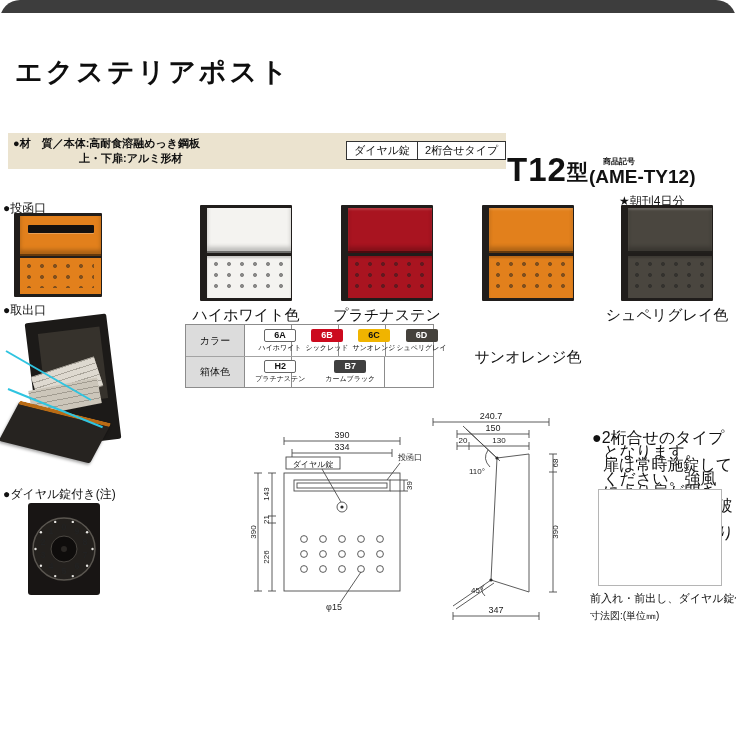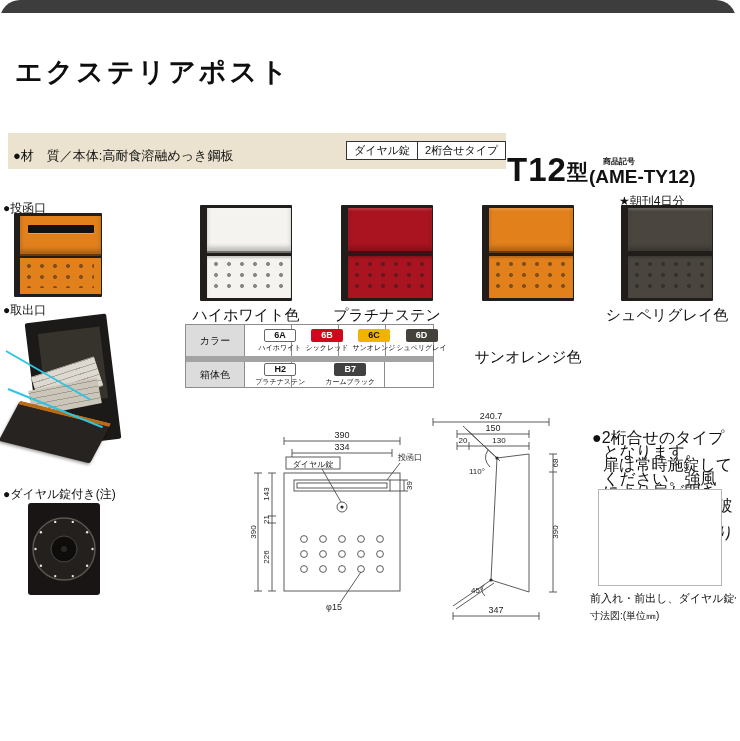--- a/index.html
+++ b/index.html
@@ -2,21 +2,21 @@
 <html><head>
 <meta charset="utf-8">
 <style>
   *{margin:0;padding:0;box-sizing:border-box;}
   html,body{background:#fff;}
   body{font-family:"Liberation Sans","DejaVu Sans",sans-serif;color:#111;}
   .page{position:relative;width:736px;height:741px;background:#fff;overflow:hidden;border-radius:20px;}
   .topbar{position:absolute;left:0;top:0;width:740px;height:13px;background:#3d3d3d;}
   .title{position:absolute;left:15px;top:54px;font-size:27px;font-weight:bold;letter-spacing:3px;color:#0e0e0e;}
   .spec-band{position:absolute;left:8px;top:133px;width:498px;height:36px;background:#ebe3cf;}
-  .material{position:absolute;left:5px;top:15px;font-size:13px;line-height:15px;white-space:nowrap;}
+  .material{position:absolute;left:5px;top:3px;font-size:11px;line-height:15px;white-space:nowrap;font-weight:bold;}
   .material .l2{padding-left:66px;}
   .badges{position:absolute;left:338px;top:8px;display:flex;}
   .badge{height:19px;line-height:17px;border:1px solid #333;background:#fff;font-size:11px;padding:0 7px;white-space:nowrap;}
   .badge + .badge{margin-left:-1px;}
   .model-block{position:absolute;left:507px;top:129px;display:flex;align-items:flex-end;white-space:nowrap;}
   .model-big{font-size:33px;font-weight:bold;letter-spacing:1px;line-height:34px;}
   .model-suffix{font-size:21px;font-weight:bold;line-height:30px;}
   .code-stack{display:flex;flex-direction:column;align-items:flex-start;margin-left:1px;margin-top:28px;}
   .code-label{font-size:8px;font-weight:bold;line-height:9px;margin-left:14px;}
   .code{font-size:19px;font-weight:bold;line-height:21px;}
@@ -42,21 +42,21 @@
   .ob-paper1{position:absolute;left:28px;top:50px;width:66px;height:30px;background:#ded9d0;transform:rotate(-18deg);box-shadow:0 1px 0 #8d887f;background-image:repeating-linear-gradient(0deg,transparent 0 5px,rgba(120,115,105,.5) 5px 6px);}
   .ob-paper2{position:absolute;left:24px;top:68px;width:70px;height:26px;background:#ccc6ba;transform:rotate(-11deg);background-image:repeating-linear-gradient(0deg,transparent 0 5px,rgba(110,105,95,.45) 5px 6px);}
   .ob-door{position:absolute;left:2px;top:94px;width:94px;height:44px;background:#262320;transform:rotate(14deg) skewX(-14deg);border-top:4px solid #b96b15;border-radius:2px;box-shadow:0 2px 3px rgba(0,0,0,.35);}
   .ob-line1{position:absolute;left:0;top:34px;width:98px;height:2px;background:#2fc4e0;transform:rotate(30deg);transform-origin:left center;}
   .ob-line2{position:absolute;left:2px;top:72px;width:102px;height:2px;background:#2fc4e0;transform:rotate(22deg);transform-origin:left center;}
   
   .dialbox{position:absolute;left:28px;top:503px;width:72px;height:92px;background:#181514;border-radius:3px;}
   
   .ctable{position:absolute;left:185px;top:324px;width:249px;border:1px solid #8c8c8c;background:#fff;}
   .crow{display:flex;height:31px;}
-  .crow + .crow{border-top:6px solid #a3a3a3;}
+  .crow + .crow{border-top:1px solid #a3a3a3;}
   .chead{width:60px;background:#dcdcdc;border-right:1px solid #8c8c8c;display:flex;align-items:center;justify-content:center;font-size:10px;}
   .ccell{width:47px;border-right:1px solid #8c8c8c;display:flex;flex-direction:column;align-items:center;justify-content:center;padding-left:24px;}
   .ccell.nob{border-right:none;}
   .ccell.wide{width:94px;}
   .ccell.fill{width:48px;border-right:none;}
   .chip{min-width:32px;height:13px;border-radius:2px;font-size:9px;font-weight:bold;text-align:center;line-height:13px;margin-bottom:1px;padding:0 2px;}
   .chip.bordered{border:1px solid #666;line-height:11px;}
   .cname{font-size:7px;white-space:nowrap;}
   
   .front-svg{position:absolute;left:250px;top:427px;width:182px;height:186px;}
@@ -75,20 +75,21 @@
 </head>
 <body>
 
 <div class="page">
   <div class="topbar"></div>
   <h1 class="title">エクステリアポスト</h1>
 
   <div class="spec-band">
     <div class="material">
       <div>●材　質／本体:高耐食溶融めっき鋼板</div>
+      <div class="l2">上・下扉:アルミ形材</div>
     </div>
     <div class="badges">
       <span class="badge">ダイヤル錠</span>
       <span class="badge">2桁合せタイプ</span>
     </div>
   </div>
 
   <div class="model-block">
     <span class="model-big">T12</span>
     <span class="model-suffix">型</span>

